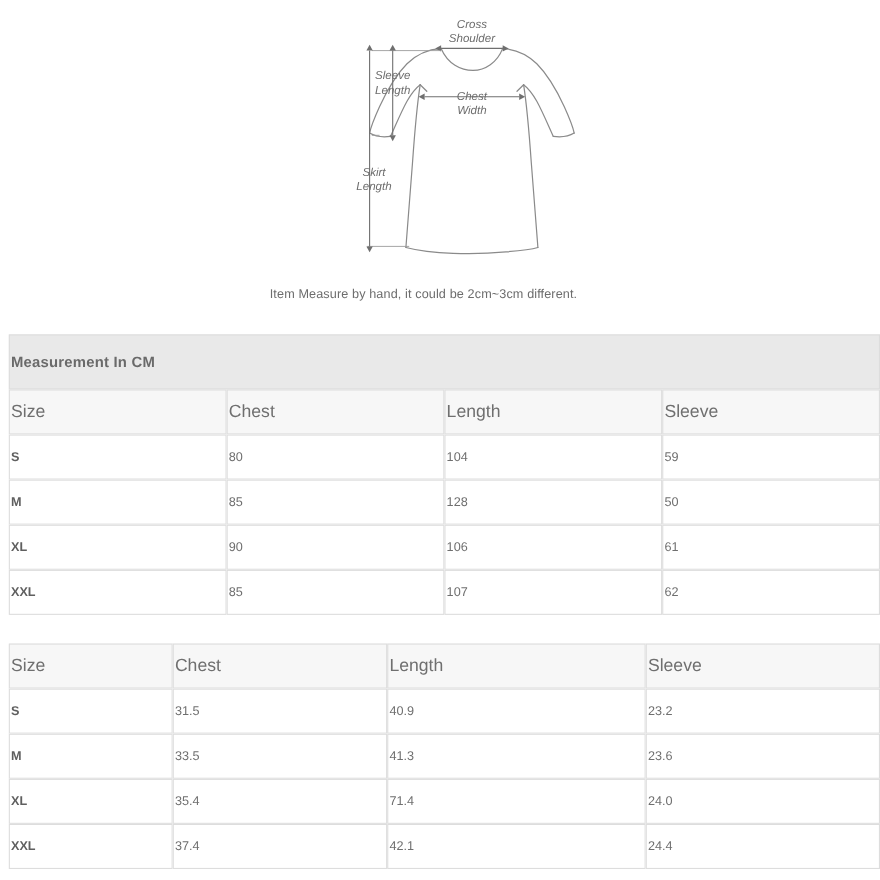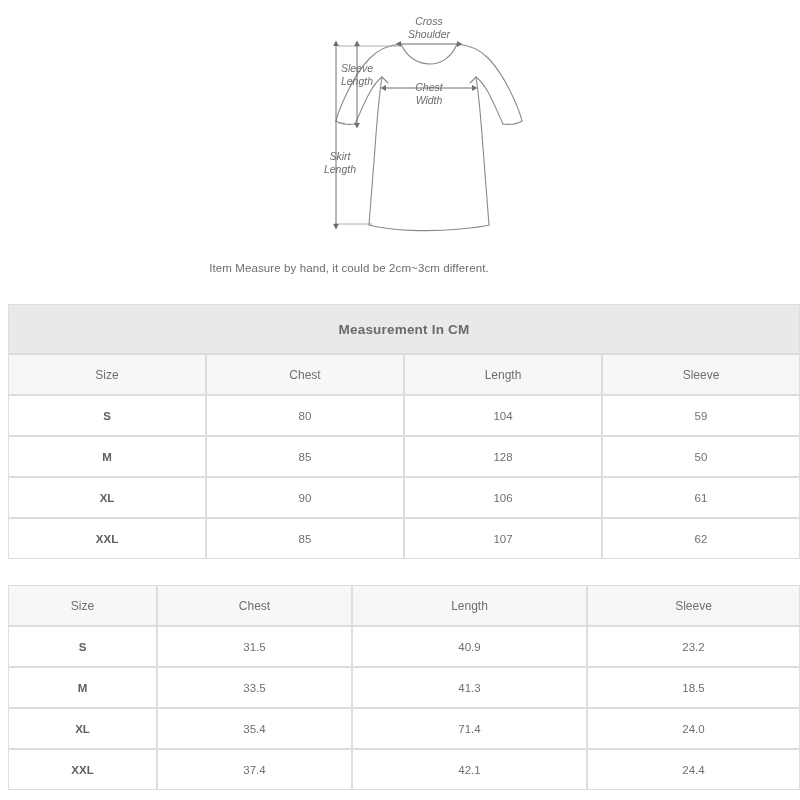--- a/index.html
+++ b/index.html
@@ -30,56 +30,57 @@
   }
   .caption {
     width: 698px;
     text-align: center;
     font-size: 11.5px;
     color: #6d6d6d;
     letter-spacing: .1px;
     padding-top: 10px;
     height: 36px;
     box-sizing: border-box;
+    margin-left: 36px;
   }
 
   
   .table-block {
     margin: 0 8px 0 8px;
     width: 800px;
     box-sizing: border-box;
   }
   .size-table {
     border-collapse: separate;
     border-spacing: 0;
     width: 792px;
     table-layout: fixed;
     background: #fff;
   }
   .size-table td, .size-table th {
     border: 1px solid #dddddd;
-    text-align: center;
+    text-align: left;
     vertical-align: middle;
     font-weight: normal;
     font-size: 11.5px;
     color: #6f6f6f;
     background: #ffffff;
   }
   .size-table .title-cell {
     background: #e9e9e9;
     height: 46px;
     font-weight: bold;
     font-size: 13.5px;
     color: #6a6a6a;
     letter-spacing: .2px;
   }
   .size-table .col-head {
     background: #f7f7f7;
     height: 37px;
-    font-size: 12px;
+    font-size: 16px;
     color: #6f6f6f;
   }
   .size-table .data-cell {
     height: 37px;
   }
   .size-table .size-cell {
     font-weight: bold;
     color: #5f5f5f;
   }
   .spacer-26 { height: 26px; }
@@ -225,21 +226,21 @@
       <tr>
         <td class="data-cell size-cell">S</td>
         <td class="data-cell">31.5</td>
         <td class="data-cell">40.9</td>
         <td class="data-cell">23.2</td>
       </tr>
       <tr>
         <td class="data-cell size-cell">M</td>
         <td class="data-cell">33.5</td>
         <td class="data-cell">41.3</td>
-        <td class="data-cell">18.5</td>
+        <td class="data-cell">23.6</td>
       </tr>
       <tr>
         <td class="data-cell size-cell">XL</td>
         <td class="data-cell">35.4</td>
         <td class="data-cell">71.4</td>
         <td class="data-cell">24.0</td>
       </tr>
       <tr>
         <td class="data-cell size-cell">XXL</td>
         <td class="data-cell">37.4</td>

